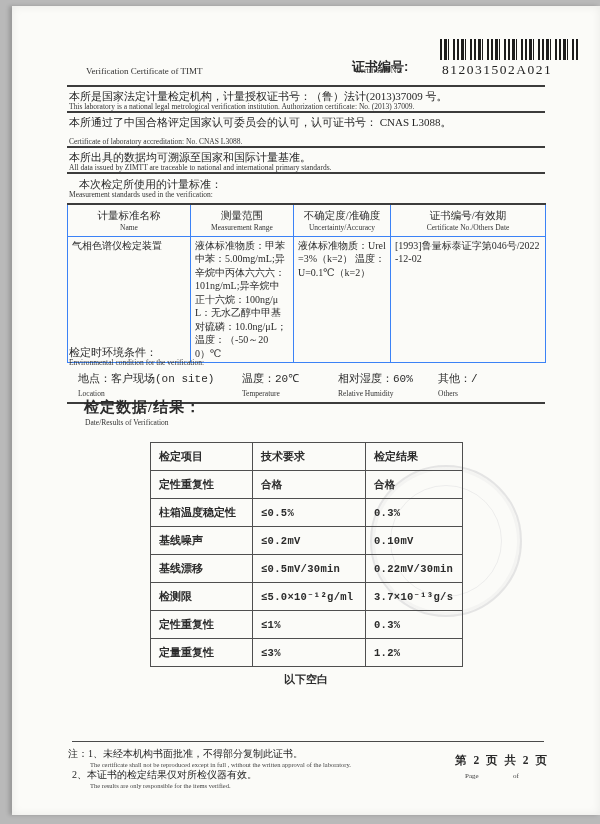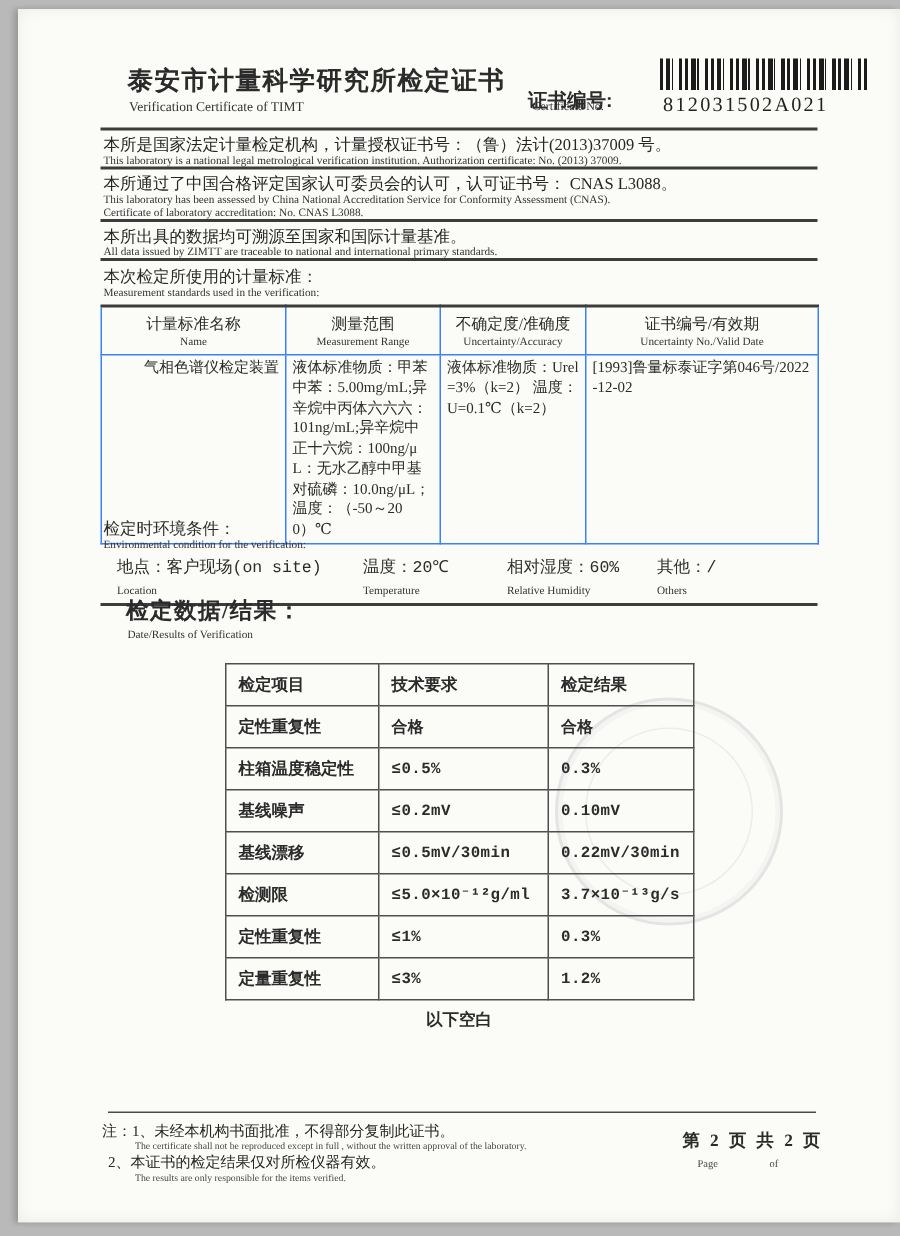--- a/index.html
+++ b/index.html
@@ -31,31 +31,31 @@
   .cert-no { left:430px; top:56px; font-size:13.5px; letter-spacing:1.5px; color:#222; }
 
   .sep { height:0; border:none; border-top:2px solid #3c3c3c; left:55px; width:478px; }
   .sep-1 { top:79px; } .sep-2 { top:105px; } .sep-3 { top:140px; } .sep-4 { top:166px; }
 
   .stmt-zh { font-size:11px; color:#252525; white-space:nowrap; }
   .stmt-en { font-size:7.5px; color:#333; white-space:nowrap; }
   .s1-zh { left:57px; top:83px; } .s1-en { left:57px; top:96px; }
   .s2-zh { left:57px; top:109px; } .s2-en { left:57px; top:122px; } .s2-en2 { left:57px; top:131px; }
   .s3-zh { left:57px; top:144px; } .s3-en { left:57px; top:157px; }
-  .stdh-zh { left:57px; top:171px; font-size:11px; }
+  .stdh-zh { left:67px; top:171px; font-size:11px; }
   .stdh-en { left:57px; top:184px; font-size:7.5px; color:#333; }
 
   table { border-collapse:collapse; table-layout:fixed; }
   .std-table { left:55px; top:197px; width:478px; border:1px solid #4a4a4a; border-top:2px solid #3c3c3c; }
   .std-table th, .std-table td { border:1px solid #3b82f6; vertical-align:top; padding:2px 4px; }
   .std-table th { height:32px; vertical-align:middle; font-weight:400; }
   .std-th-zh { font-size:10.5px; }
   .std-th-en { font-size:7.5px; color:#333; }
   .std-td { font-size:10px; line-height:13.5px; word-break:break-all; }
-  .std-name { text-align:right; padding-top:4px; }
+  .std-name { text-align:left; padding-top:4px; }
   .std-body td { height:100px; }
 
   .envh-zh { left:57px; top:339px; font-size:11px; }
   .envh-en { left:57px; top:352px; font-size:7.5px; color:#333; }
   .env-row { left:0; top:362px; width:100%; height:32px; }
   .env-field { position:absolute; top:0; }
   .env-f0 { left:66px; } .env-f1 { left:230px; } .env-f2 { left:326px; } .env-f3 { left:426px; }
   .env-label-zh { font-size:11px; }
   .env-value { font-size:11px; font-weight:400;
                font-family:"Liberation Mono","DejaVu Sans Mono",monospace; }
@@ -95,35 +95,33 @@
   .page-zh { font-size:11.5px; letter-spacing:2px; font-weight:600; }
   .page-en { position:relative; margin-top:4px; height:10px; }
   .page-label { position:absolute; left:10px; font-size:7px; color:#444; }
   .of-label { position:absolute; left:58px; font-size:7px; color:#444; }
 </style>
 </head>
 <body>
 
 <div class="paper">
 
-  <div class="abs title-zh">泰安市计量科学研究所检定证书</div>
   <div class="abs title-en">Verification Certificate of TIMT</div>
   <div class="abs certlabel-zh">证书编号:</div>
   <div class="abs certlabel-en">Certificate No.</div>
   <div class="abs barcode"></div>
   <div class="abs cert-no">812031502A021</div>
 
   <hr class="abs sep sep-1">
 
   <div class="abs stmt-zh s1-zh">本所是国家法定计量检定机构，计量授权证书号：（鲁）法计(2013)37009 号。</div>
   <div class="abs stmt-en s1-en">This laboratory is a national legal metrological verification institution. Authorization certificate: No. (2013) 37009.</div>
   <hr class="abs sep sep-2">
 
   <div class="abs stmt-zh s2-zh">本所通过了中国合格评定国家认可委员会的认可，认可证书号： CNAS L3088。</div>
-  <div class="abs stmt-en s2-en">This laboratory has been assessed by China National Accreditation Service for Conformity Assessment (CNAS).</div>
   <div class="abs stmt-en s2-en2">Certificate of laboratory accreditation: No. CNAS L3088.</div>
   <hr class="abs sep sep-3">
 
   <div class="abs stmt-zh s3-zh">本所出具的数据均可溯源至国家和国际计量基准。</div>
   <div class="abs stmt-en s3-en">All data issued by ZIMTT are traceable to national and international primary standards.</div>
   <hr class="abs sep sep-4">
 
   <div class="abs stdh-zh">本次检定所使用的计量标准：</div>
   <div class="abs stdh-en">Measurement standards used in the verification:</div>
 
@@ -143,21 +141,21 @@
       <th>
         <div class="std-th-zh">测量范围</div>
         <div class="std-th-en">Measurement Range</div>
       </th>
       <th>
         <div class="std-th-zh">不确定度/准确度</div>
         <div class="std-th-en">Uncertainty/Accuracy</div>
       </th>
       <th>
         <div class="std-th-zh">证书编号/有效期</div>
-        <div class="std-th-en">Uncertainty No./Valid Date</div>
+        <div class="std-th-en">Certificate No./Others Date</div>
       </th>
     </tr>
     <tr class="std-body">
       <td class="std-td std-name">气相色谱仪检定装置</td>
       <td class="std-td">液体标准物质：甲苯中苯：5.00mg/mL;异辛烷中丙体六六六：101ng/mL;异辛烷中正十六烷：100ng/μL：无水乙醇中甲基对硫磷：10.0ng/μL；温度：（-50～200）℃</td>
       <td class="std-td">液体标准物质：Urel=3%（k=2） 温度：U=0.1℃（k=2）</td>
       <td class="std-td">[1993]鲁量标泰证字第046号/2022-12-02</td>
     </tr>
   </tbody>
     </table>

